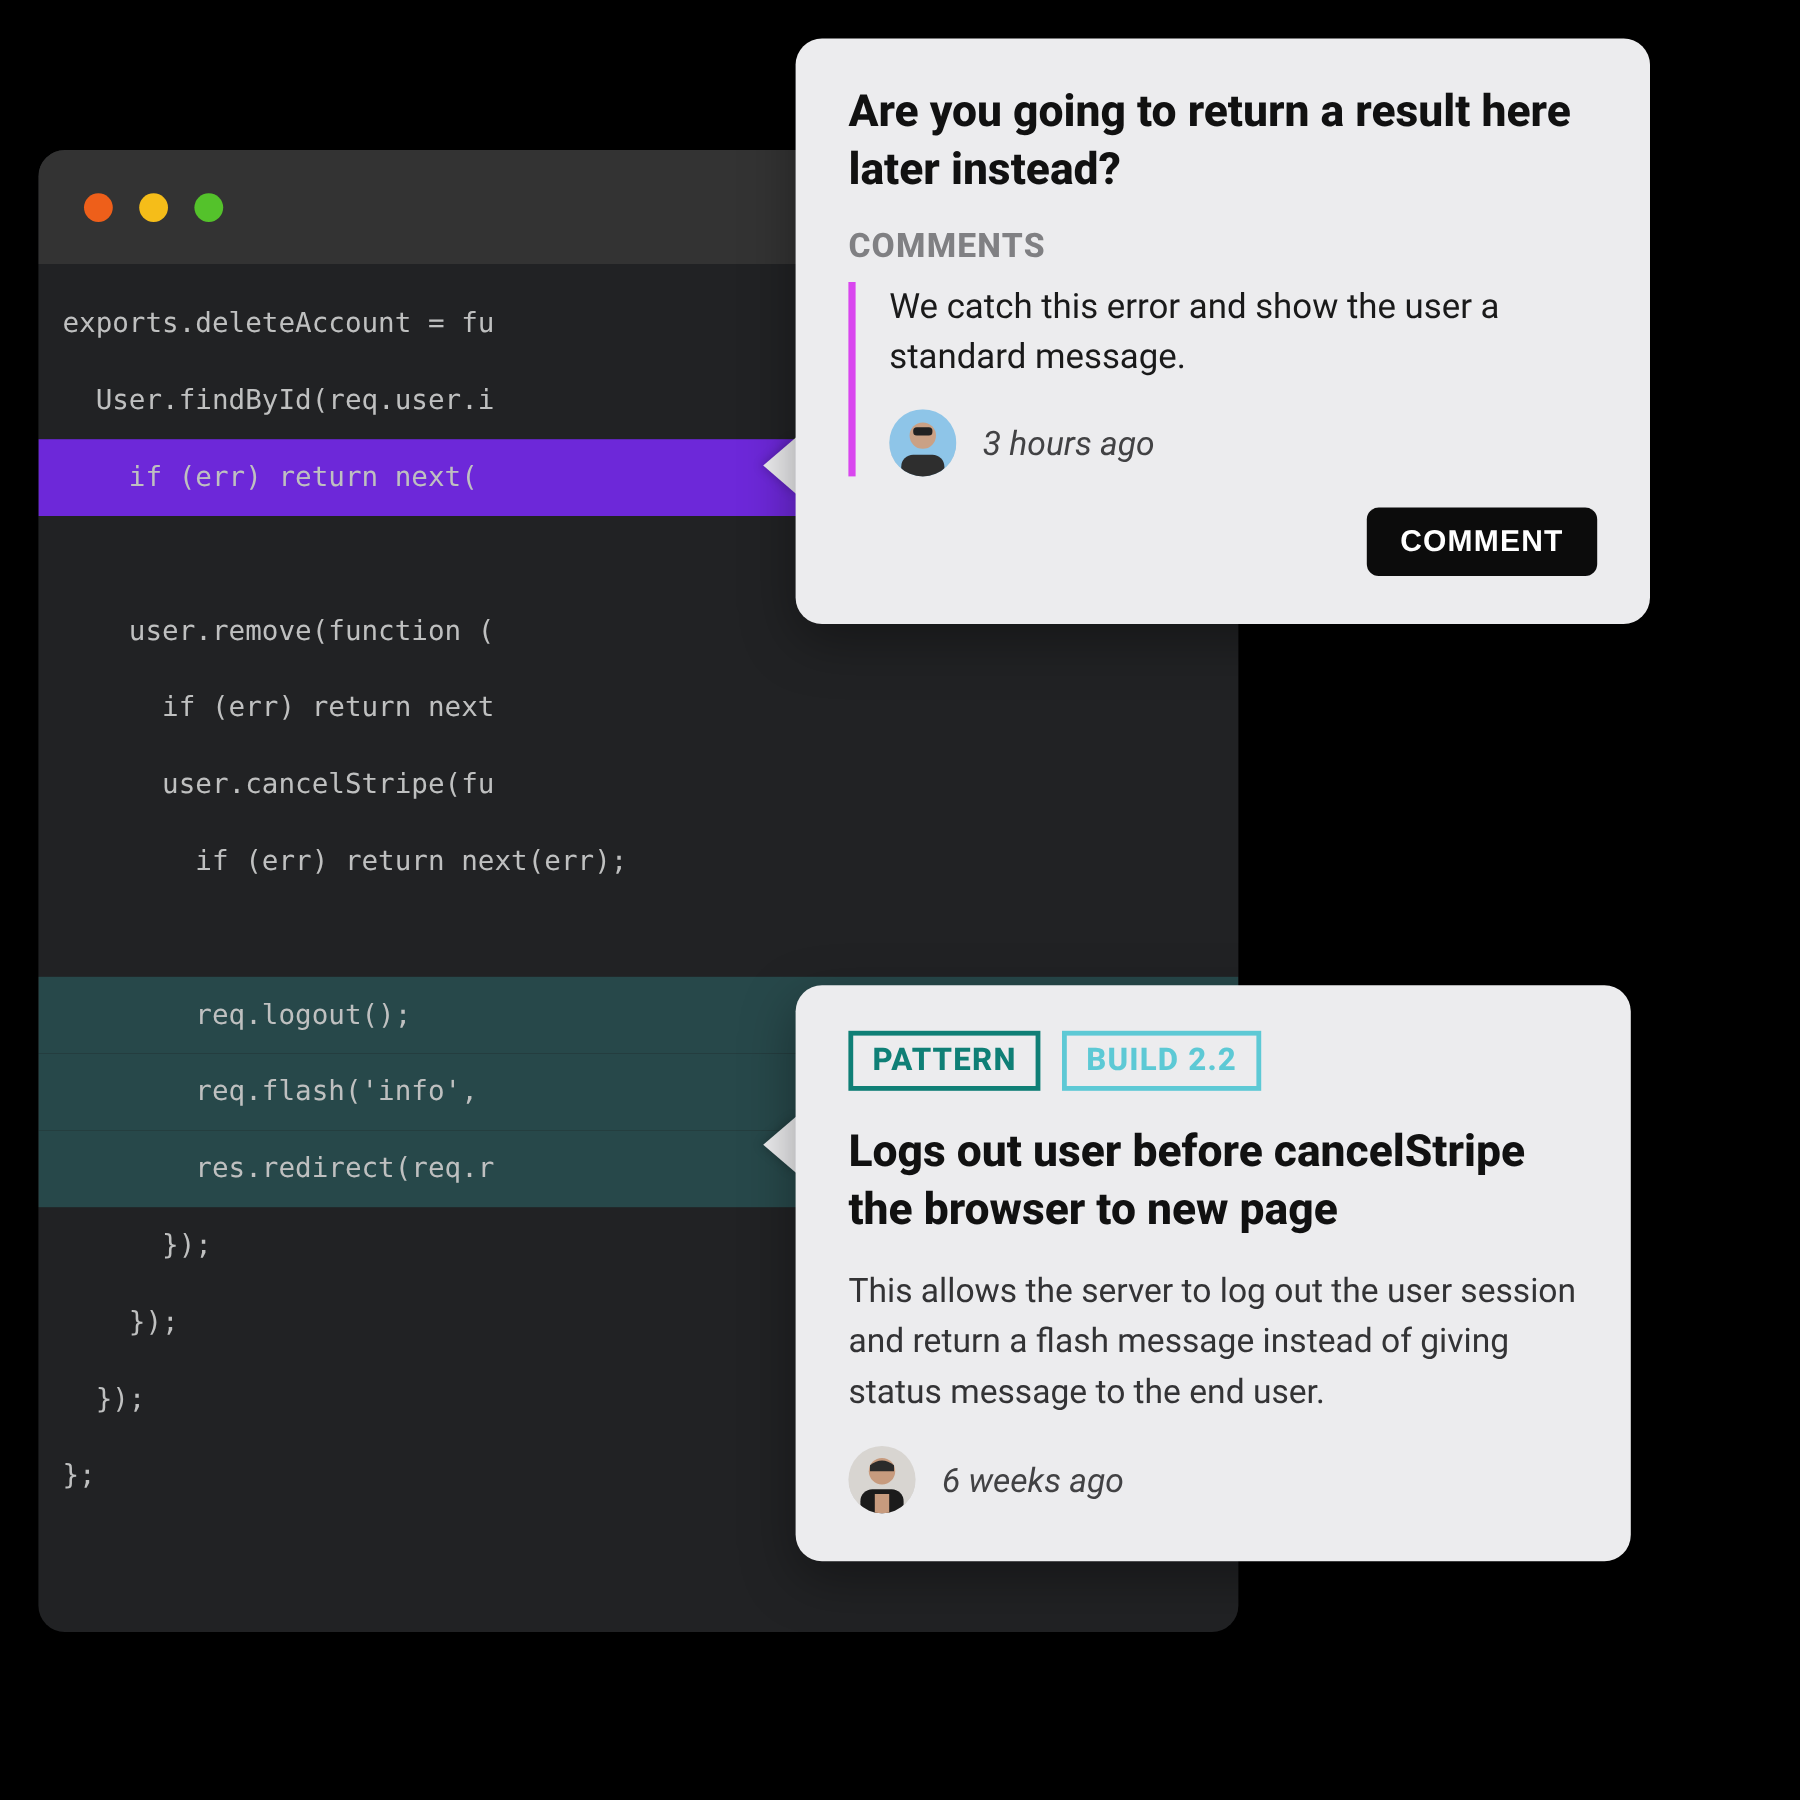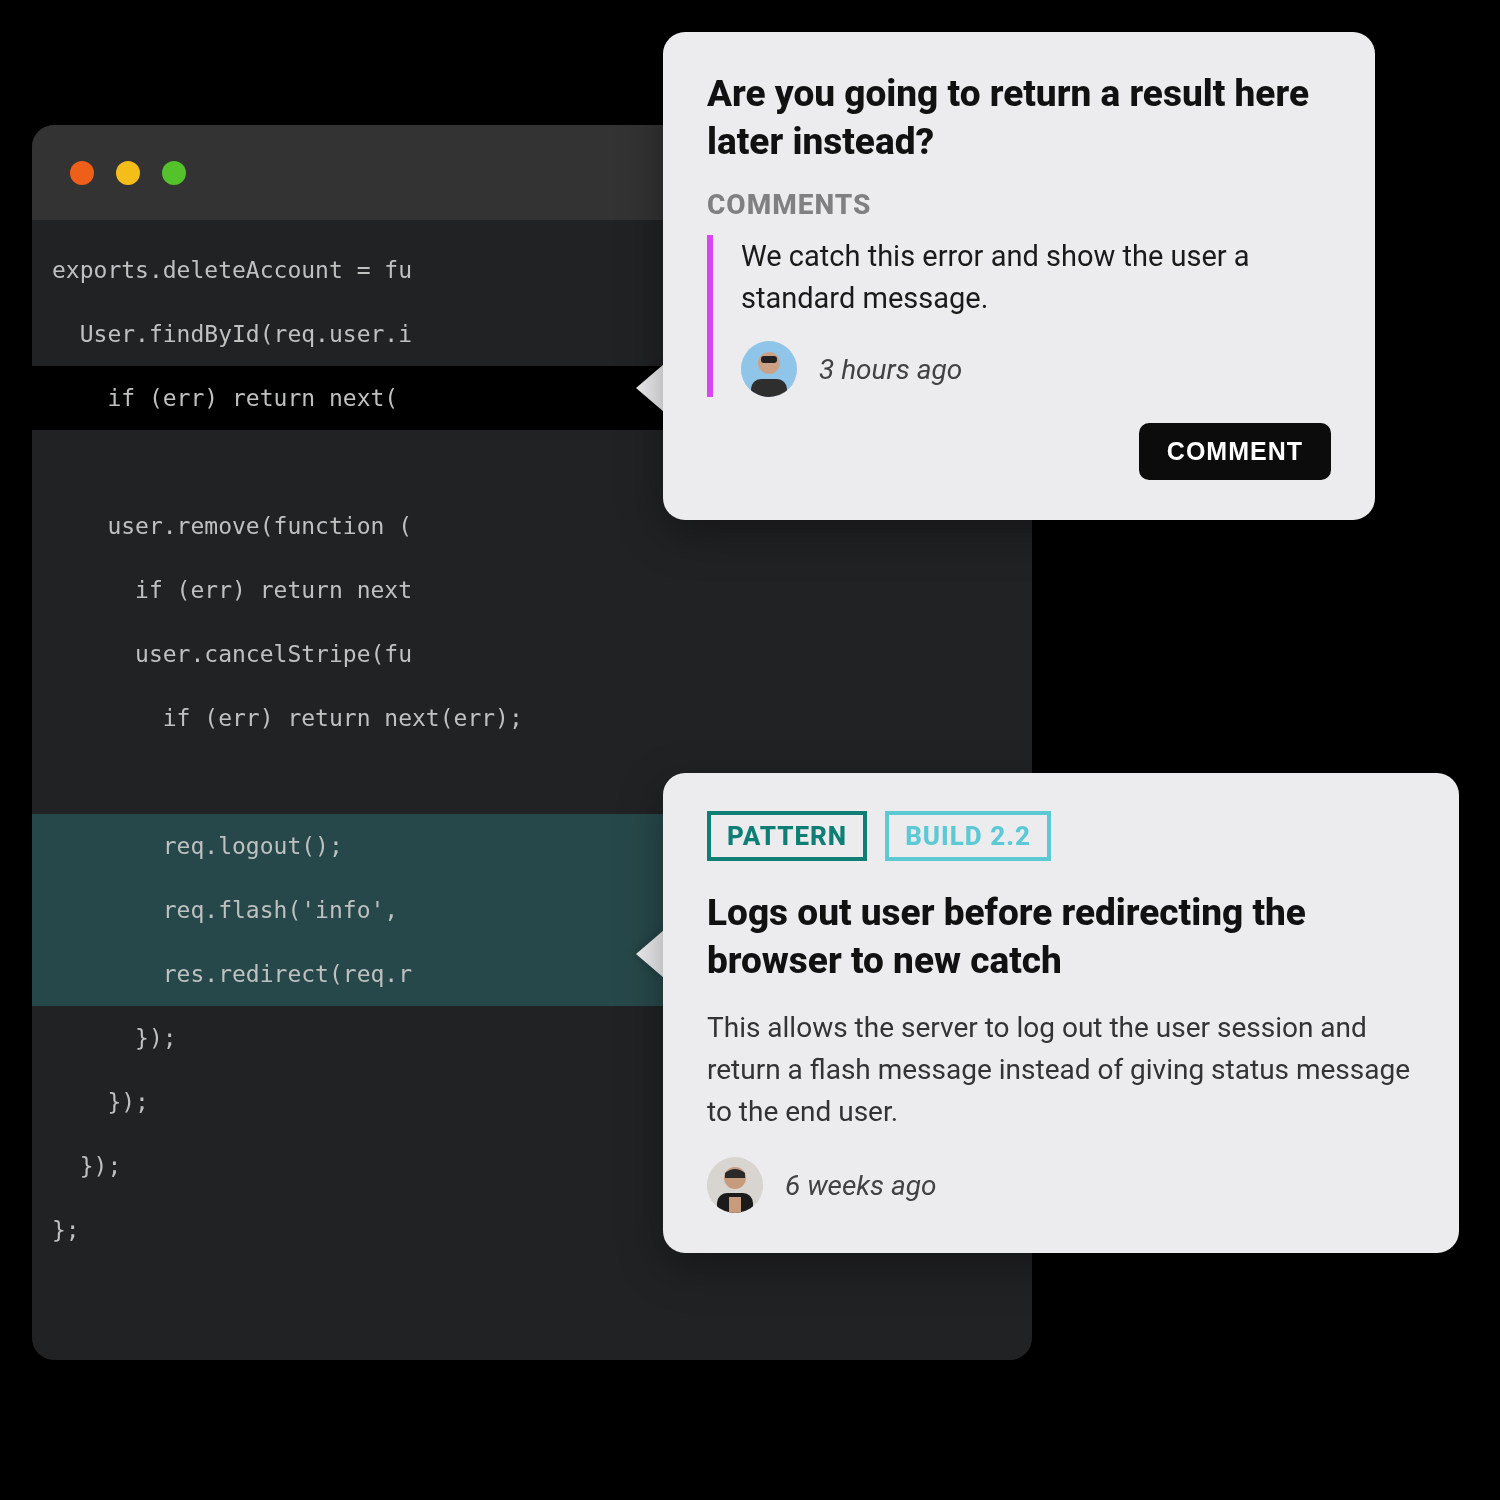--- a/index.html
+++ b/index.html
@@ -48,35 +48,35 @@
     line-height: 64px;
     color: #bfc0c0;
     white-space: pre;
   }
   .code-line {
     padding: 0 40px 0 20px;
     height: 64px;
     display: flex;
     align-items: center;
   }
-  .hl-amber { background: #000000; }
+  .hl-amber { background: #6d28d9; }
   .hl-teal  { background: #27484a; }
 
   
   .card {
     position: absolute;
     background: #ececee;
     border-radius: 22px;
     box-shadow: 0 14px 44px rgba(0,0,0,0.35);
     padding: 38px 44px 40px 44px;
     box-sizing: border-box;
     color: #111111;
   }
   .card1 { left: 663px; top: 32px;  width: 712px; }
-  .card2 { left: 663px; top: 773px; width: 796px; }
+  .card2 { left: 663px; top: 821px; width: 696px; }
 
   .tags { display: flex; gap: 18px; margin-bottom: 28px; }
   .tag {
     font-weight: 800;
     font-size: 26px;
     letter-spacing: 1px;
     padding: 6px 16px 6px 16px;
     border: 4px solid;
   }
 
@@ -198,21 +198,21 @@
     <div class="card-btn-row">
       <button class="btn-comment">COMMENT</button>
     </div>
   </div>
 
   <div class="card card2">
     <div class="tags">
       <span class="tag" style="color:#0f7f76;border-color:#0f7f76">PATTERN</span>
       <span class="tag" style="color:#5dc9d5;border-color:#5dc9d5">BUILD 2.2</span>
     </div>
-    <h2 class="card-title">Logs out user before redirecting the browser to new catch</h2>
+    <h2 class="card-title">Logs out user before cancelStripe the browser to new page</h2>
     <div class="card-body">This allows the server to log out the user session and return a flash message instead of giving status message to the end user.</div>
     <div class="meta-row">
       <span class="avatar">
         <svg viewBox="0 0 56 56" width="56" height="56">
           <defs>
               <clipPath id="c2">
                 <circle cx="28" cy="28" r="28"></circle>
               </clipPath>
             </defs>
           <g clip-path="url(#c2)">

